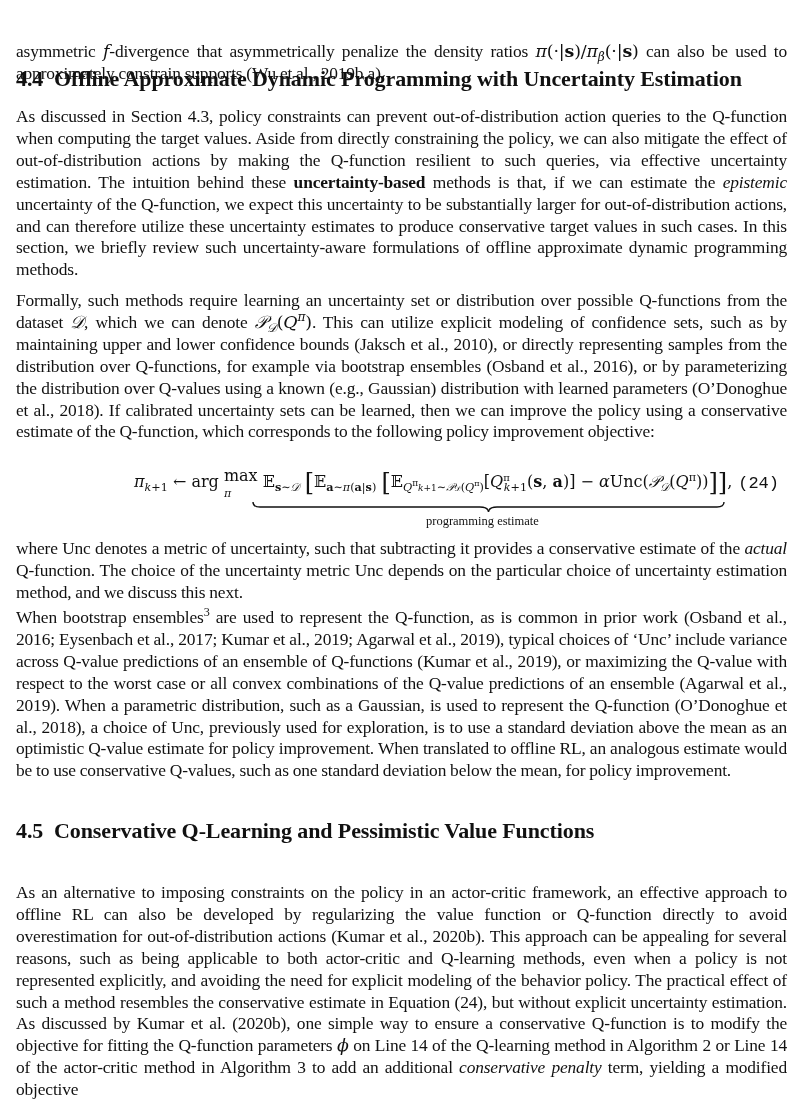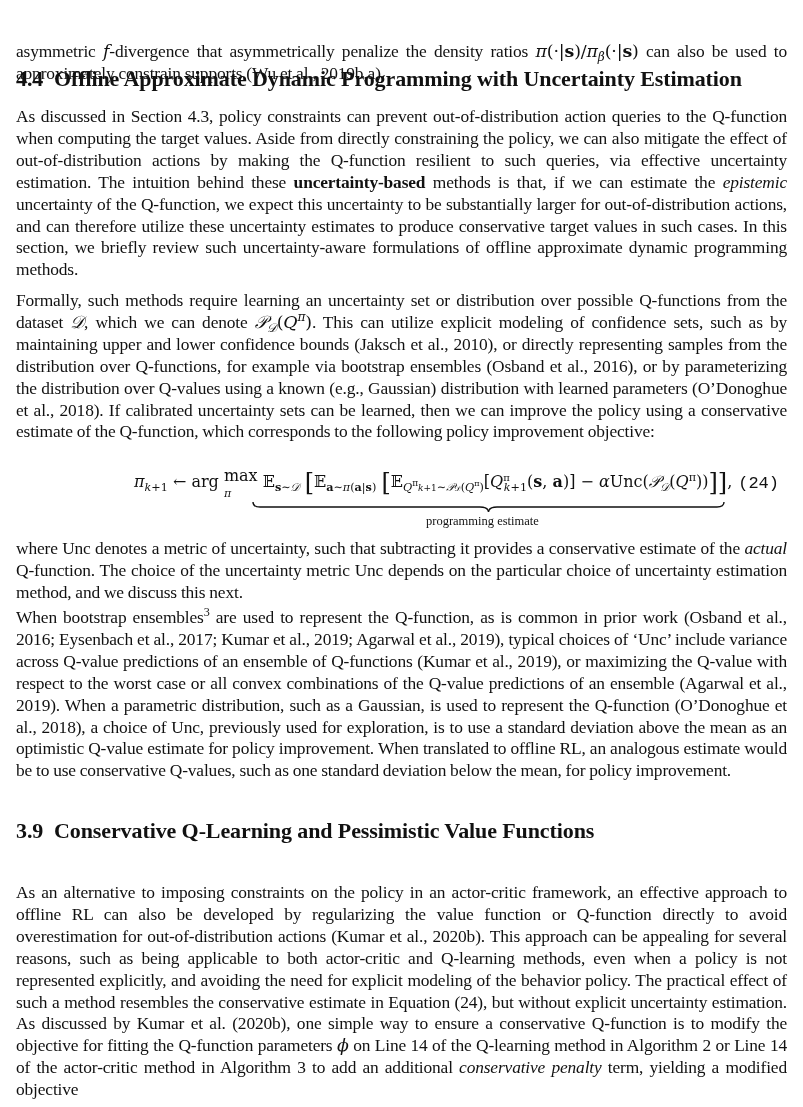--- a/index.html
+++ b/index.html
@@ -79,21 +79,21 @@
 
   <div class="para" style="top:538px;">
     <p>where Unc denotes a metric of uncertainty, such that subtracting it provides a conservative estimate of the <i>actual</i> Q-function. The choice of the uncertainty metric Unc depends on the particular choice of uncertainty estimation method, and we discuss this next.</p>
   </div>
 
   <div class="para" style="top:607px;">
     <p>When bootstrap ensembles<sup>3</sup> are used to represent the Q-function, as is common in prior work (Osband et al., 2016; Eysenbach et al., 2017; Kumar et al., 2019; Agarwal et al., 2019), typical choices of ‘Unc’ include variance across Q-value predictions of an ensemble of Q-functions (Kumar et al., 2019), or maximizing the Q-value with respect to the worst case or all convex combinations of the Q-value predictions of an ensemble (Agarwal et al., 2019). When a parametric distribution, such as a Gaussian, is used to represent the Q-function (O’Donoghue et al., 2018), a choice of Unc, previously used for exploration, is to use a standard deviation above the mean as an optimistic Q-value estimate for policy improvement. When translated to offline RL, an analogous estimate would be to use conservative Q-values, such as one standard deviation below the mean, for policy improvement.</p>
   </div>
 
   <div class="heading" style="top:818px;">
-    <span class="num">3.9</span><span>Conservative Q-Learning and Pessimistic Value Functions</span>
+    <span class="num">4.5</span><span>Conservative Q-Learning and Pessimistic Value Functions</span>
   </div>
 
   <div class="para" style="top:858px;margin-top:24px;">
     <p>As an alternative to imposing constraints on the policy in an actor-critic framework, an effective approach to offline RL can also be developed by regularizing the value function or Q-function directly to avoid overestimation for out-of-distribution actions (Kumar et al., 2020b). This approach can be appealing for several reasons, such as being applicable to both actor-critic and Q-learning methods, even when a policy is not represented explicitly, and avoiding the need for explicit modeling of the behavior policy. The practical effect of such a method resembles the conservative estimate in Equation (24), but without explicit uncertainty estimation. As discussed by Kumar et al. (2020b), one simple way to ensure a conservative Q-function is to modify the objective for fitting the Q-function parameters <span class="math">ϕ</span> on Line 14 of the Q-learning method in Algorithm 2 or Line 14 of the actor-critic method in Algorithm 3 to add an additional <i>conservative penalty</i> term, yielding a modified objective</p>
   </div>
 
   <div class="final-eq" style="top:1107px;">Ẽ(B, ϕ) = α𝒞(B, ϕ) + ℰ(B, ϕ),</div>
 
 </div>
 

